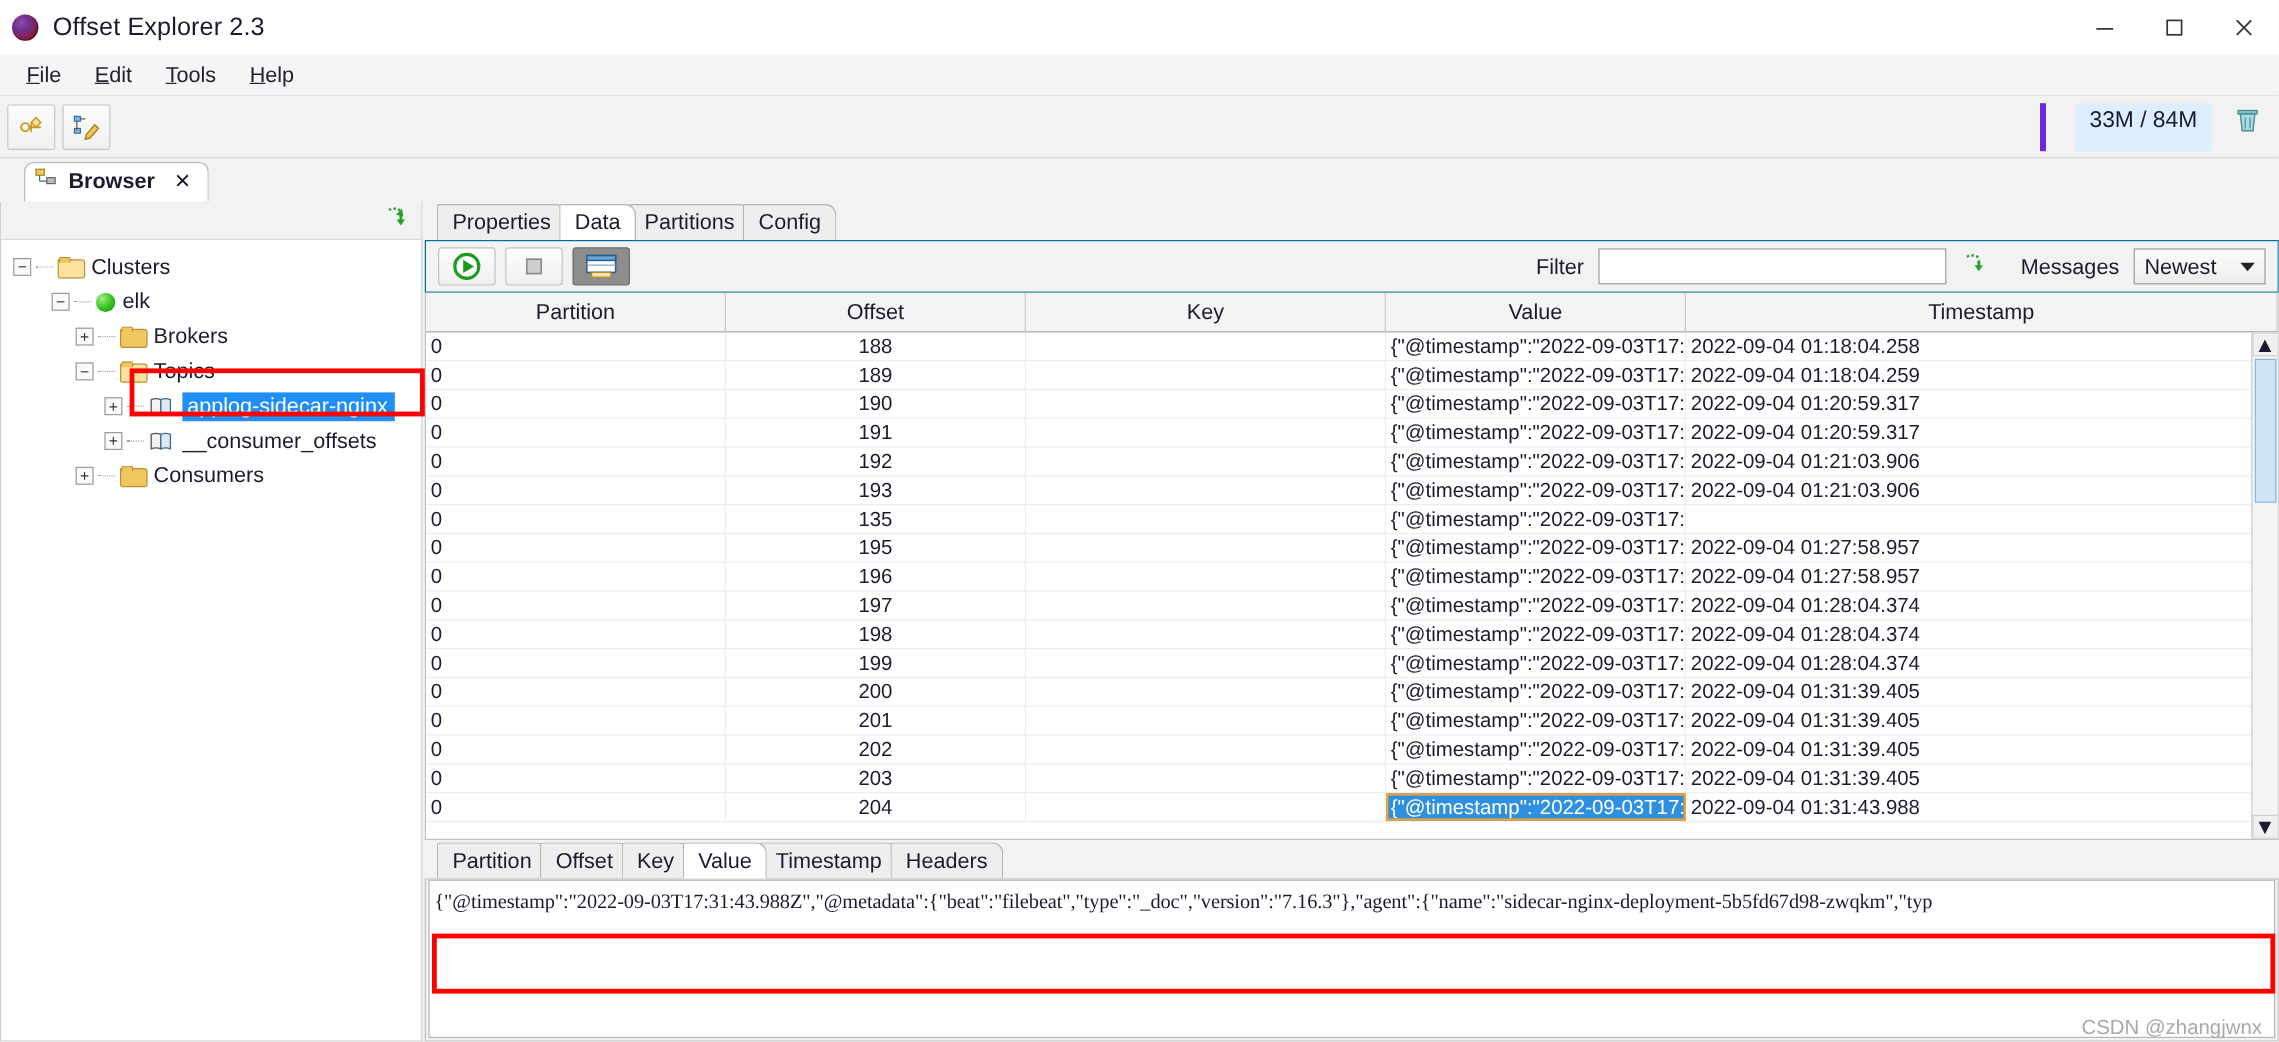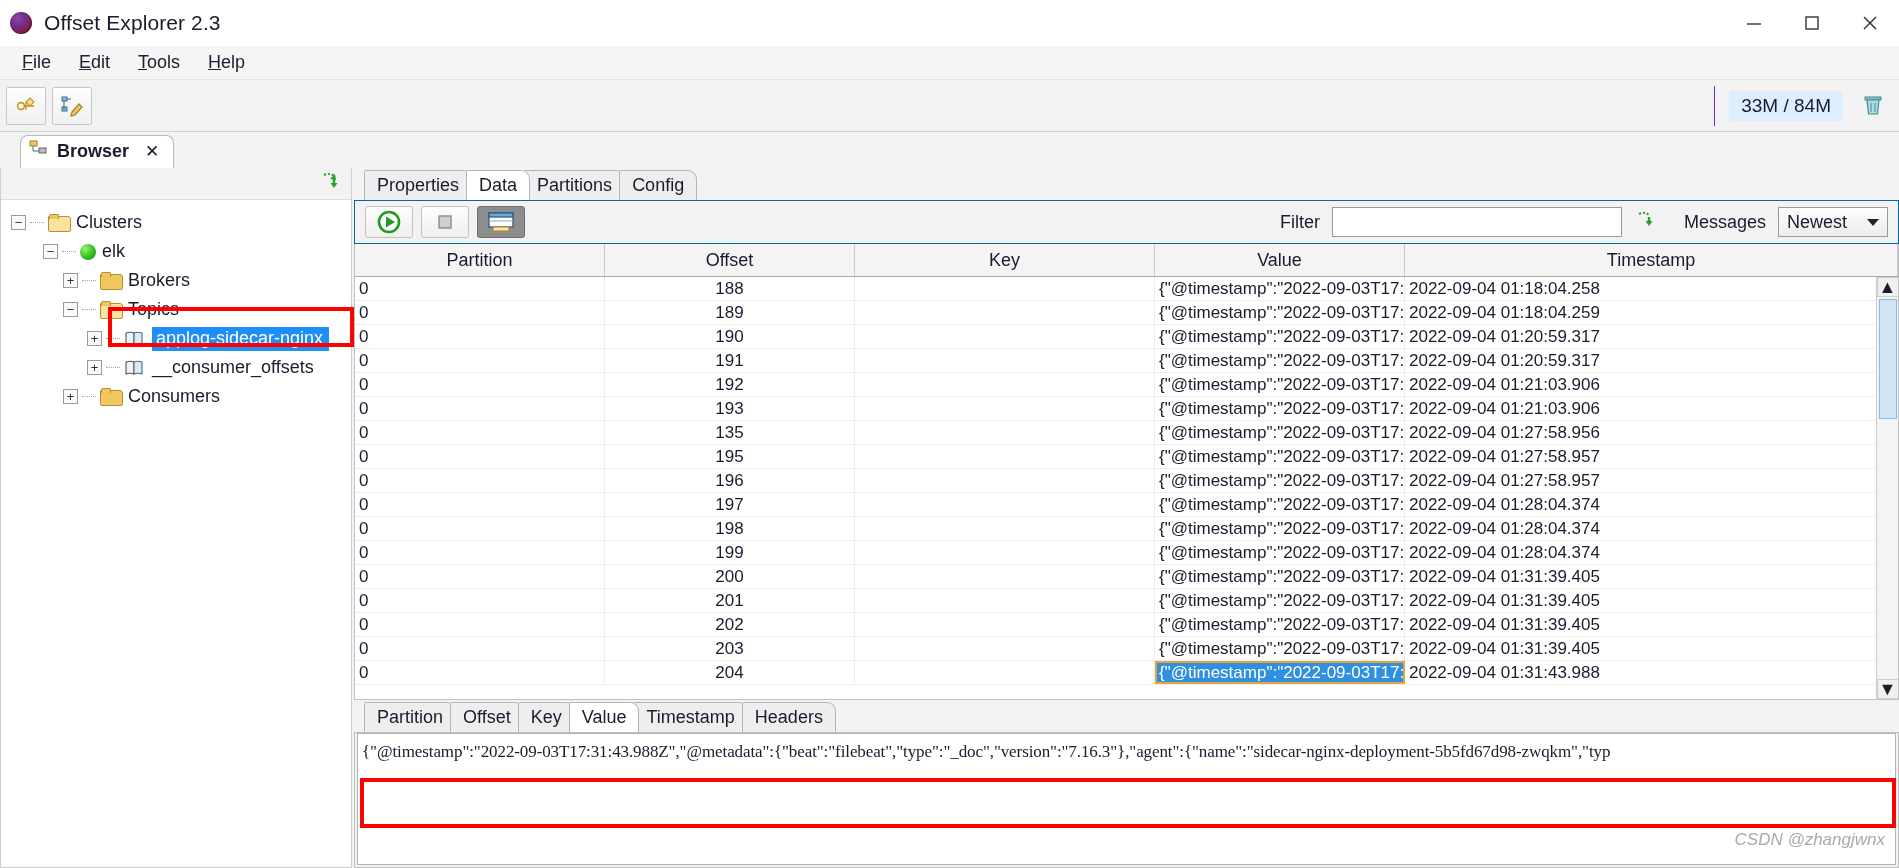--- a/index.html
+++ b/index.html
@@ -49,22 +49,22 @@
     height: 52px; background:#f2f2f2; display:flex; align-items:center;
     border-bottom: 1px solid #d3d3d3; padding-left: 6px; position: relative;
   }
   .tb-btn {
     width: 40px; height: 38px; margin-right: 6px;
     border: 1px solid #c7c7c7; background: linear-gradient(#fdfdfd,#f0f0f0);
     display:flex; align-items:center; justify-content:center; border-radius:2px;
   }
   .mem-wrap {
     position:absolute; right: 8px; top: 6px;
-    height: 40px; display:flex; align-items:center;
-    border-left: 1px solid #6d28d9; padding-left: 14px;
+    height: 40px; display:flex; 
+    border-left: 5px solid #6d28d9; padding-left: 24px;
   }
   .mem-bar {
     background:#ddeeff; padding: 4px 12px; font-size: 19px; color:#1b1b2f;
   }
   .trash-icon { margin-left: 18px; margin-right: 6px; }
 
   
   .outer-tabstrip {
     height: 36px; background:#f2f2f2; display:flex; align-items:flex-end;
     padding-left: 14px; position: relative;
@@ -213,22 +213,22 @@
     padding: 8px 4px; white-space:nowrap; overflow:hidden;
     letter-spacing: -0.1px;
   }
 
   
   .annot { position:absolute; border: 4px solid #ff0000; pointer-events:none; z-index: 50; }
   #annot-tree  { left: 108px;  top: 307px; width: 246px; height: 40px; }
   #annot-value { left: 360px;  top: 778px; width: 1536px; height: 50px; }
 
   .watermark {
-    position:absolute; right: 14px; bottom: 18px;
-    color:#a9a9a9; font-size:17px;font-style:italic;
+    position:absolute; right: 14px; bottom: 1px;
+    color:#a9a9a9; font-size:17px;
   }
 </style>
 </head>
 <body>
 
 <div class="titlebar">
   <div class="app-logo"></div>
   <div class="app-title">Offset Explorer  2.3</div>
   <div class="win-controls">
     <div class="win-btn">
@@ -485,21 +485,20 @@
             <div class="td c-off">193</div>
             <div class="td c-key"></div>
             <div class="td c-val">{"@timestamp":"2022-09-03T17:2...</div>
             <div class="td c-time">2022-09-04 01:21:03.906</div>
           </div>
           <div class="trow">
             <div class="td c-part">0</div>
             <div class="td c-off">135</div>
             <div class="td c-key"></div>
             <div class="td c-val">{"@timestamp":"2022-09-03T17:2...</div>
-            <div class="td c-time">2022-09-04 01:27:58.956</div>
           </div>
           <div class="trow">
             <div class="td c-part">0</div>
             <div class="td c-off">195</div>
             <div class="td c-key"></div>
             <div class="td c-val">{"@timestamp":"2022-09-03T17:2...</div>
             <div class="td c-time">2022-09-04 01:27:58.957</div>
           </div>
           <div class="trow">
             <div class="td c-part">0</div>

